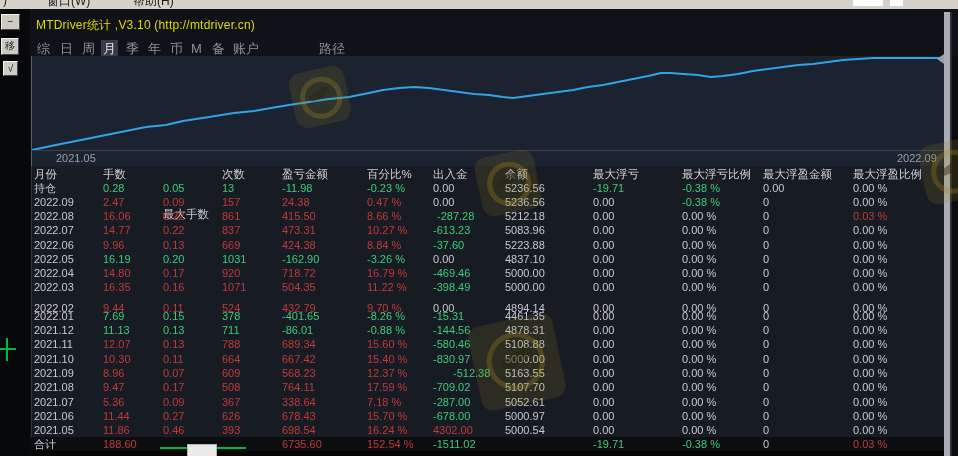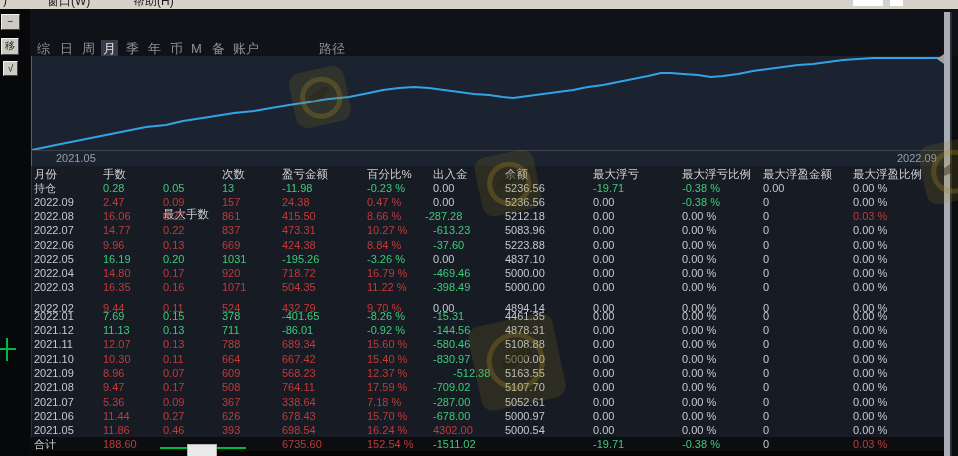--- a/index.html
+++ b/index.html
@@ -60,20 +60,21 @@
 </div>
 
 <div class="app">
   <div class="topbars"></div>
   <div class="rail"></div>
 
   <div class="btn3d" style="left:1px;top:5px;width:17px;height:14px">−</div>
   <div class="btn3d" style="left:1px;top:29px;width:16px;height:15px">移</div>
   <div class="btn3d" style="left:3px;top:52px;width:13px;height:13px">√</div>
 
+  <div class="title">MTDriver统计 ,V3.10 (http://mtdriver.cn)</div>
 
   <div id="tabbar">
       <span class="tab" style="left: 35px;">综</span>
       <span class="tab" style="left: 58px;">日</span>
       <span class="tab" style="left: 80px;">周</span>
       <span class="tab sel" style="left: 101px;">月</span>
       <span class="tab" style="left: 124px;">季</span>
       <span class="tab" style="left: 146px;">年</span>
       <span class="tab" style="left: 168px;">币</span>
       <span class="tab" style="left: 189px;">M</span>
@@ -137,21 +138,21 @@
         <span class="w" style="left: 732px;">0</span>
         <span class="w" style="left: 822px;">0.00 %</span>
       </div>
       <div class="trow" style="top: 43.04px;">
         <span class="w" style="left: 3px;">2022.08</span>
         <span class="r" style="left: 72px;">16.06</span>
         <span class="r" style="left: 132px;">0.22</span>
         <span class="r" style="left: 191px;">861</span>
         <span class="r" style="left: 251px;">415.50</span>
         <span class="r" style="left: 336px;">8.66 %</span>
-        <span class="g" style="left: 394px;">-287.28</span>
+        <span class="g" style="left: 406px;">-287.28</span>
         <span class="w" style="left: 474px;">5212.18</span>
         <span class="w" style="left: 562px;">0.00</span>
         <span class="w" style="left: 651px;">0.00 %</span>
         <span class="w" style="left: 732px;">0</span>
         <span class="r" style="left: 822px;">0.03 %</span>
       </div>
       <div class="trow" style="top: 57.31px;">
         <span class="w" style="left: 3px;">2022.07</span>
         <span class="r" style="left: 72px;">14.77</span>
         <span class="r" style="left: 132px;">0.22</span>
@@ -177,21 +178,21 @@
         <span class="w" style="left: 562px;">0.00</span>
         <span class="w" style="left: 651px;">0.00 %</span>
         <span class="w" style="left: 732px;">0</span>
         <span class="w" style="left: 822px;">0.00 %</span>
       </div>
       <div class="trow" style="top: 85.85px;">
         <span class="w" style="left: 3px;">2022.05</span>
         <span class="g" style="left: 72px;">16.19</span>
         <span class="g" style="left: 132px;">0.20</span>
         <span class="g" style="left: 191px;">1031</span>
-        <span class="g" style="left: 251px;">-195.26</span>
+        <span class="g" style="left: 251px;">-162.90</span>
         <span class="g" style="left: 336px;">-3.26 %</span>
         <span class="w" style="left: 402px;">0.00</span>
         <span class="w" style="left: 474px;">4837.10</span>
         <span class="w" style="left: 562px;">0.00</span>
         <span class="w" style="left: 651px;">0.00 %</span>
         <span class="w" style="left: 732px;">0</span>
         <span class="w" style="left: 822px;">0.00 %</span>
       </div>
       <div class="trow" style="top: 100.12px;">
         <span class="w" style="left: 3px;">2022.04</span>
@@ -248,21 +249,21 @@
         <span class="w" style="left: 651px;">0.00 %</span>
         <span class="w" style="left: 732px;">0</span>
         <span class="w" style="left: 822px;">0.00 %</span>
       </div>
       <div class="trow" style="top: 157.2px;">
         <span class="w" style="left: 3px;">2021.12</span>
         <span class="g" style="left: 72px;">11.13</span>
         <span class="g" style="left: 132px;">0.13</span>
         <span class="g" style="left: 191px;">711</span>
         <span class="g" style="left: 251px;">-86.01</span>
-        <span class="g" style="left: 336px;">-0.92 %</span>
+        <span class="g" style="left: 336px;">-0.88 %</span>
         <span class="g" style="left: 402px;">-144.56</span>
         <span class="w" style="left: 474px;">4878.31</span>
         <span class="w" style="left: 562px;">0.00</span>
         <span class="w" style="left: 651px;">0.00 %</span>
         <span class="w" style="left: 732px;">0</span>
         <span class="w" style="left: 822px;">0.00 %</span>
       </div>
       <div class="trow" style="top: 171.47px;">
         <span class="w" style="left: 3px;">2021.11</span>
         <span class="r" style="left: 72px;">12.07</span>

